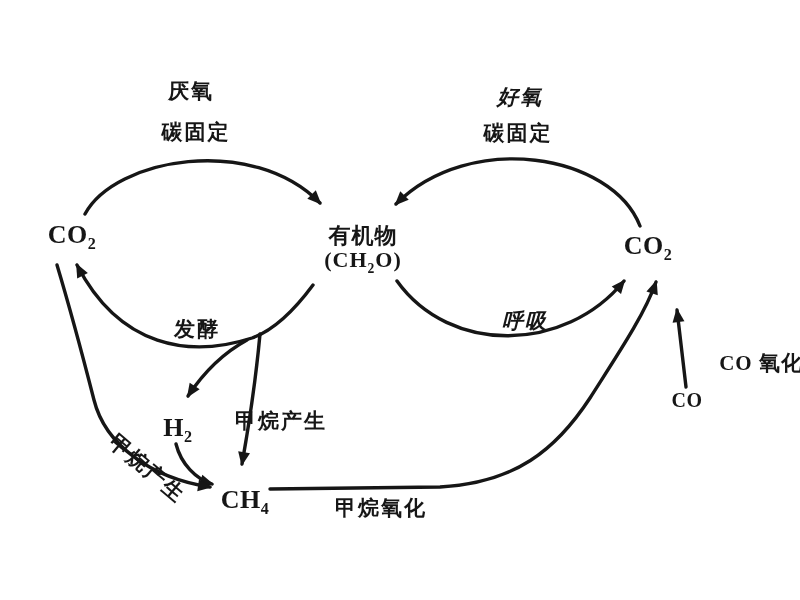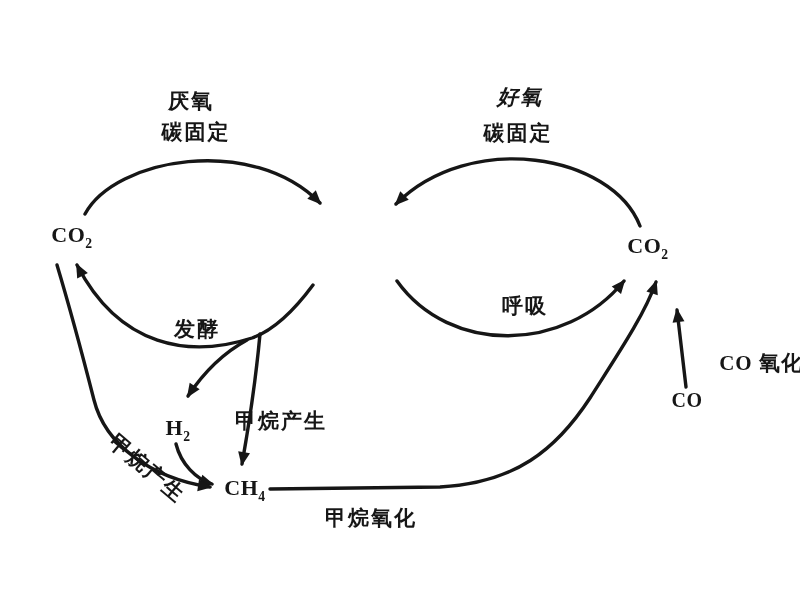--- a/index.html
+++ b/index.html
@@ -14,21 +14,21 @@
   svg.wires { position:absolute; left:0; top:0; }
   svg.wires path { fill:none; stroke:var(--ink); stroke-width:3.4; stroke-linecap:round; }
   svg.wires marker path { fill:var(--ink); stroke:none; }
 
   .lbl, .node {
     position:absolute; transform:translate(-50%,-50%);
     white-space:nowrap; font-weight:700; color:var(--ink);
     line-height:1.08; text-align:center;
   }
   .cn { font-size:21px; letter-spacing:2px; }
-  .formula { font-size:22px; letter-spacing:0.5px; }
+  .formula { font-size:26px; letter-spacing:0.5px; }
   .formula sub, .organic sub { font-size:0.62em; line-height:0; }
   .organic { font-size:22px; letter-spacing:1px; }
   .rot40 { transform:translate(-50%,-50%) rotate(40deg); }
   .small-f { font-size:20px; }
 </style>
 </head>
 <body>
 
 <div class="stage">
 
@@ -61,44 +61,50 @@
   </svg>
 
   <div class="node formula" style="left:72px; top:235px;">
     <span>CO</span><sub>2</sub>
   </div>
 
   <div class="node formula" style="left:648px; top:246px;">
     <span>CO</span><sub>2</sub>
   </div>
 
+  <div class="node organic" style="left:363px; top:248px;">
+    <div>有机物</div>
+    <div>
+      <span>(CH</span><sub>2</sub><span>O)</span>
+    </div>
+  </div>
 
   <div class="node formula" style="left:178px; top:428px;font-family:Liberation Serif, serif;">
     <span>H</span><sub>2</sub>
   </div>
 
-  <div class="node formula" style="left:245px; top:488px;">
+  <div class="node formula" style="left:245px; top:500px;">
     <span>CH</span><sub>4</sub>
   </div>
 
   <div class="node formula small-f" style="left:687px; top:401px;">
     <span>CO</span>
   </div>
 
-  <div class="lbl cn" style="left:191px; top:101px;">厌氧</div>
+  <div class="lbl cn" style="left:191px; top:91px;">厌氧</div>
   <div class="lbl cn" style="left:196px; top:132px;">碳固定</div>
 
   <div class="lbl cn" style="left:520px; top:97px;font-style:italic;">好氧</div>
   <div class="lbl cn" style="left:518px; top:133px;">碳固定</div>
 
   <div class="lbl cn" style="left:197px; top:329px;">发酵</div>
 
-  <div class="lbl cn" style="left:525px; top:306px;">呼吸</div>
+  <div class="lbl cn" style="left:525px; top:321px;font-style:italic;">呼吸</div>
 
   <div class="lbl cn" style="left:281px; top:421px;">甲烷产生</div>
 
   <div class="lbl cn rot40" style="left:147px; top:469px;">甲烷产生</div>
 
-  <div class="lbl cn" style="left:371px; top:508px;margin-top:10px;">甲烷氧化</div>
+  <div class="lbl cn" style="left:381px; top:508px;">甲烷氧化</div>
 
   <div class="lbl cn" style="left:737px; top:363px; letter-spacing:1px;margin-left:24px;">CO 氧化</div>
 
 </div>
 
 </body></html>

